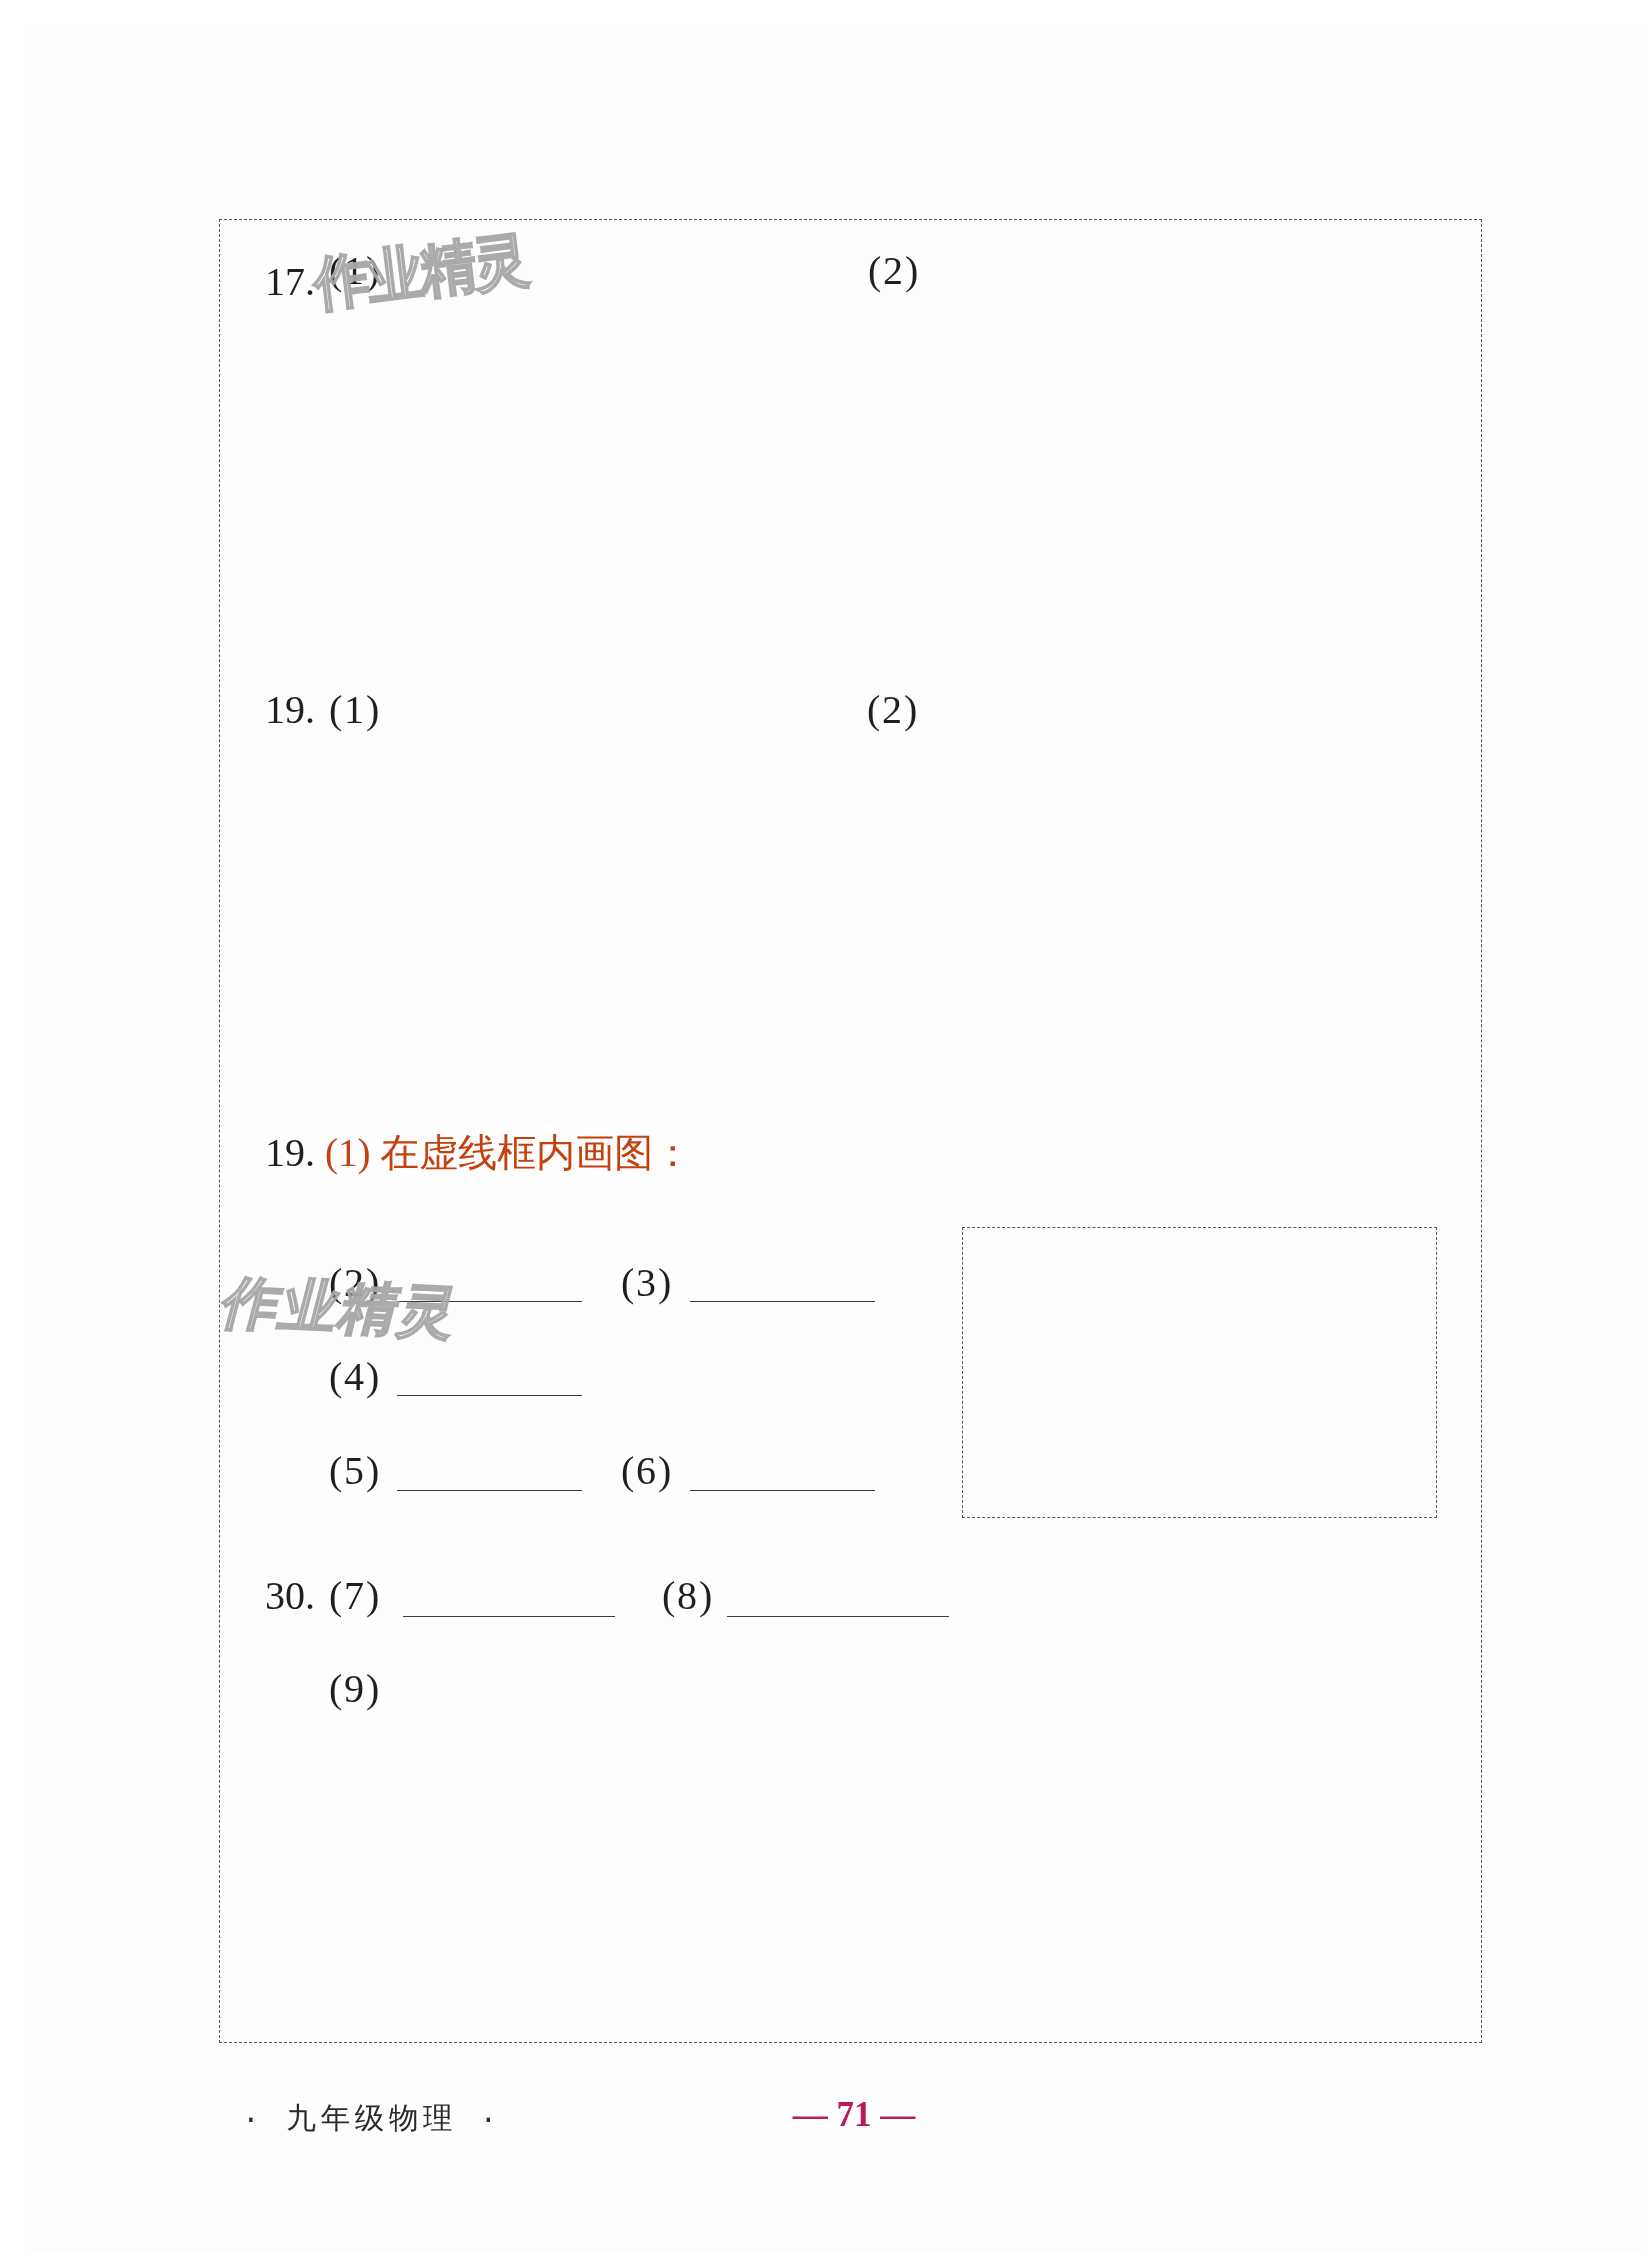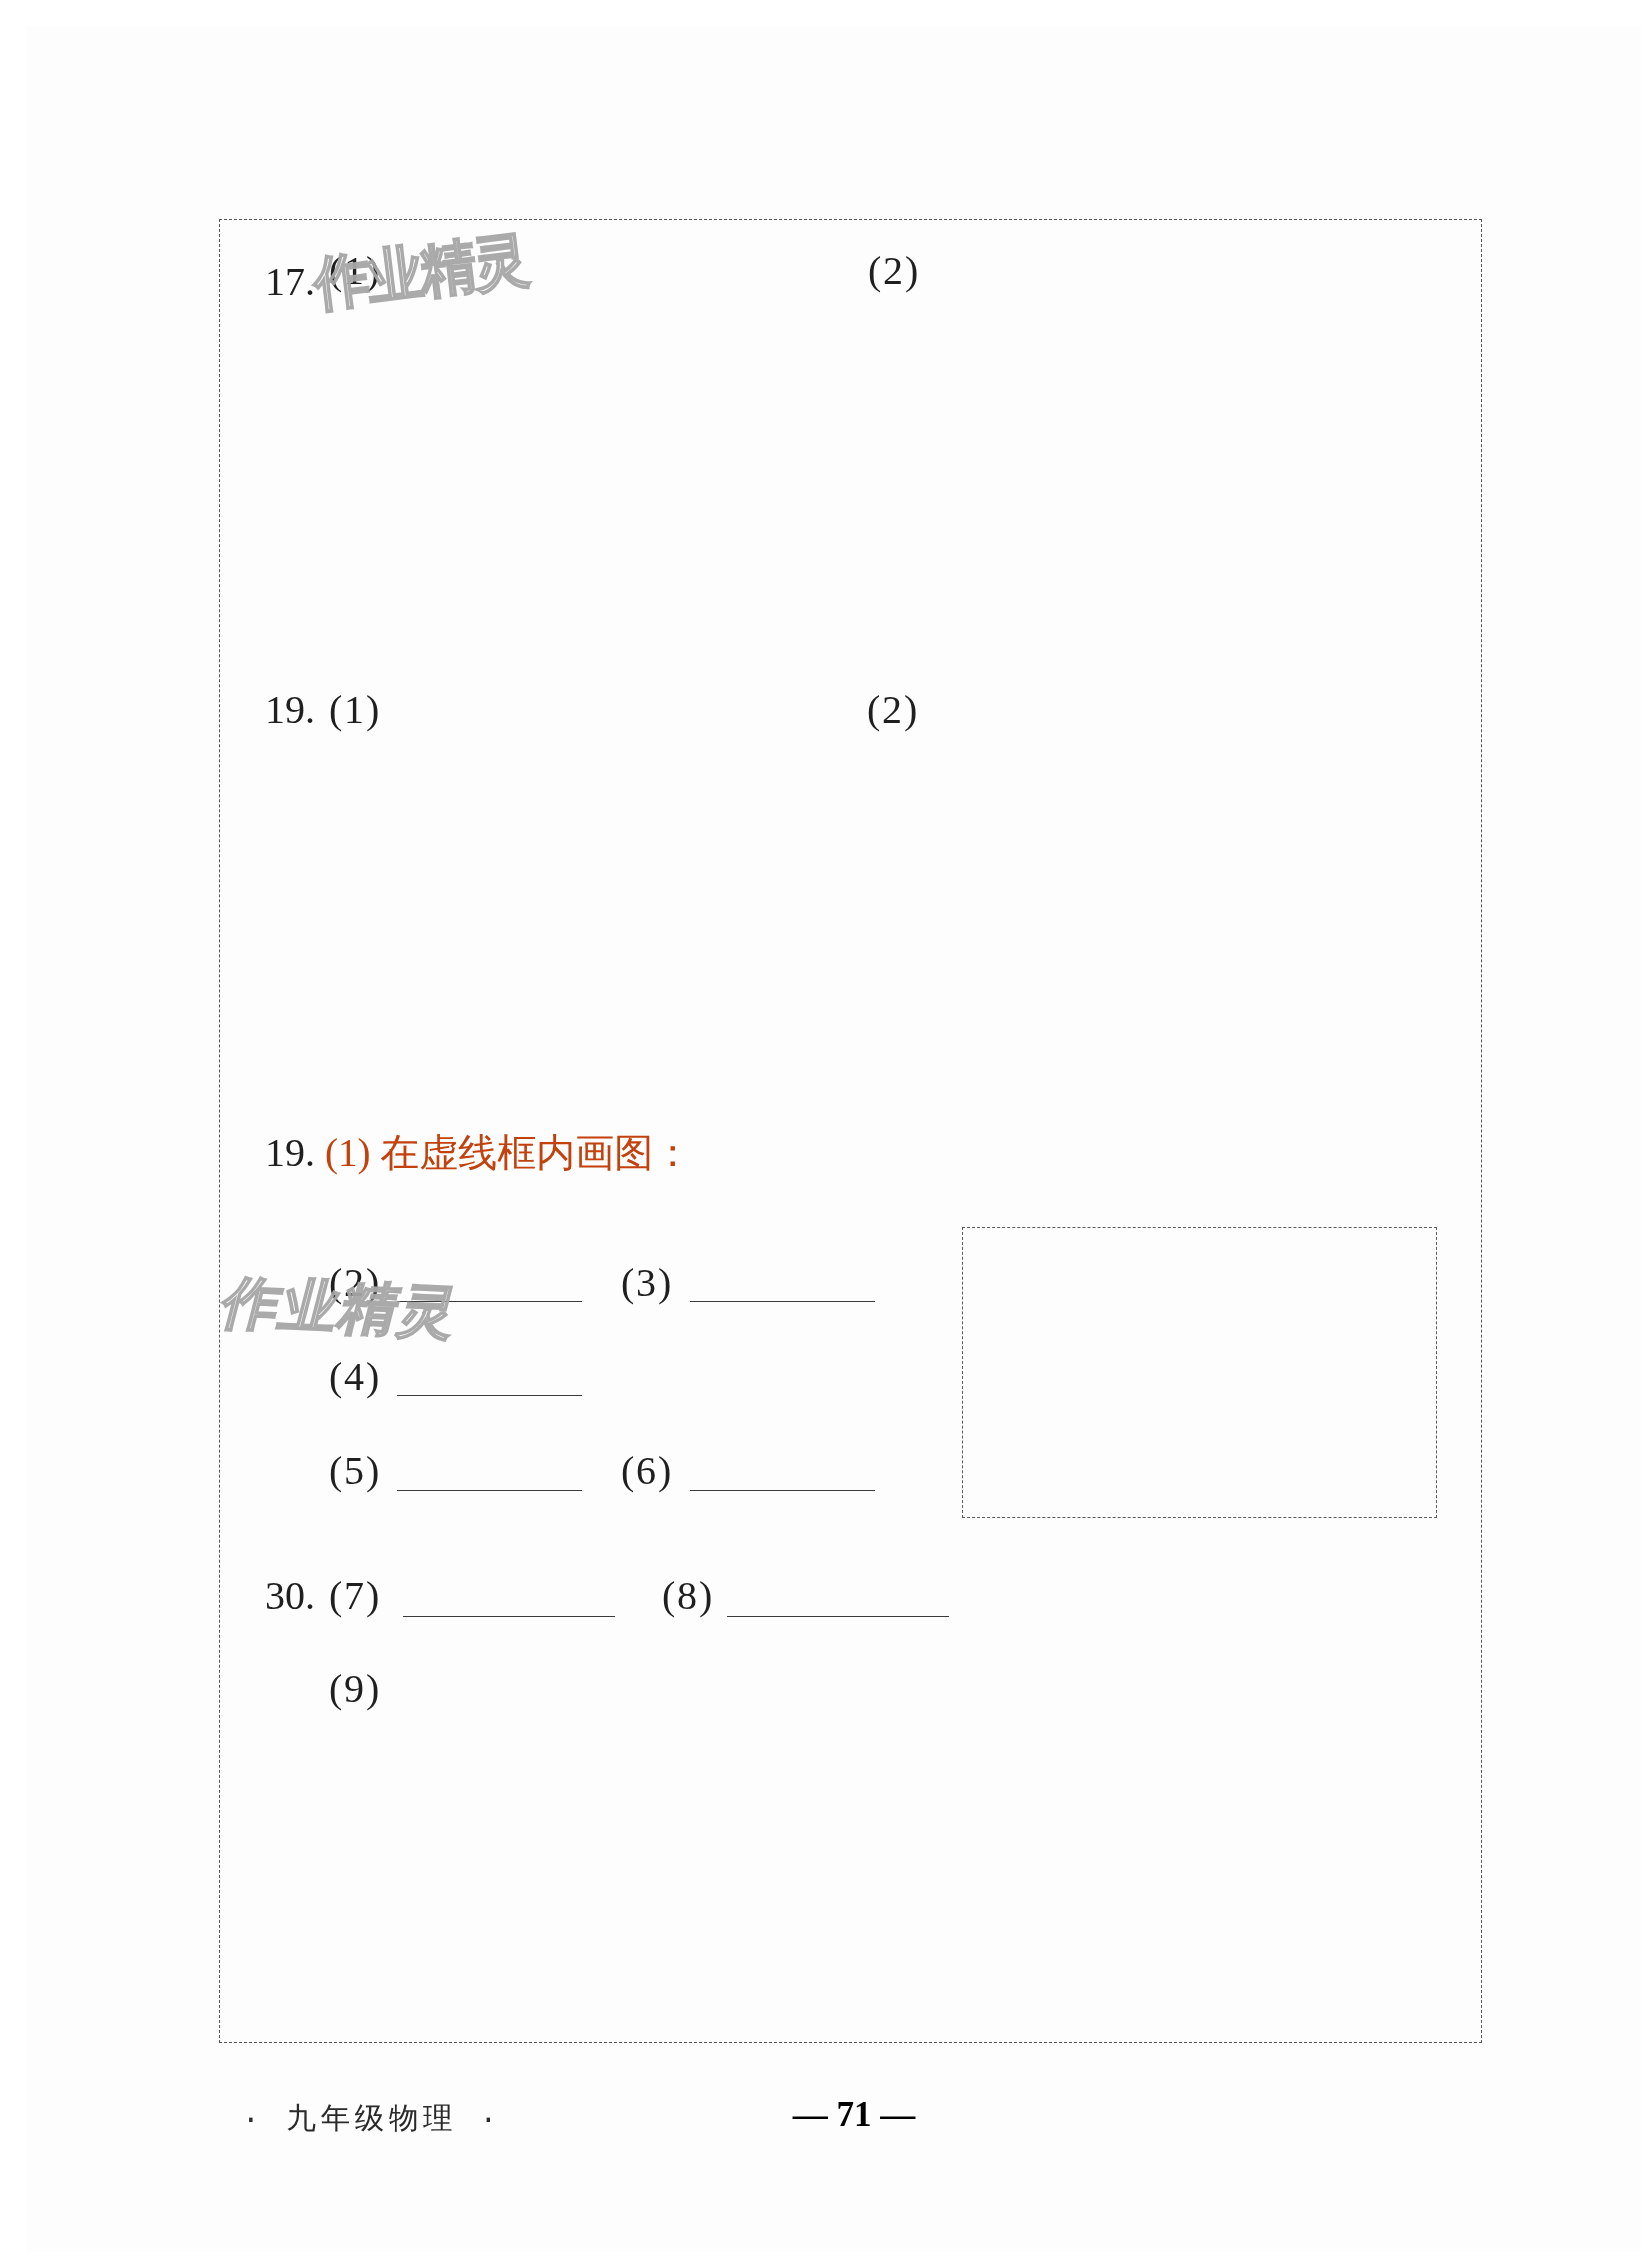--- a/index.html
+++ b/index.html
@@ -80,21 +80,21 @@
     letter-spacing:4.6px;
     color:#2a2a2a;
     font-family:Liberation Mono, monospace;
     white-space:nowrap;
   }
   .footer-page{
     position:absolute;
     left:780px;top:2097px;width:148px;
     font-size:35px;
     font-weight:bold;
-    color:#000000;
+    color:#be185d;
     font-family:"Liberation Serif", serif;
     text-align:center;
     line-height:1;
     white-space:nowrap;
   }
 </style>
 </head>
 <body>
 
 <div class="scan-area"></div>

